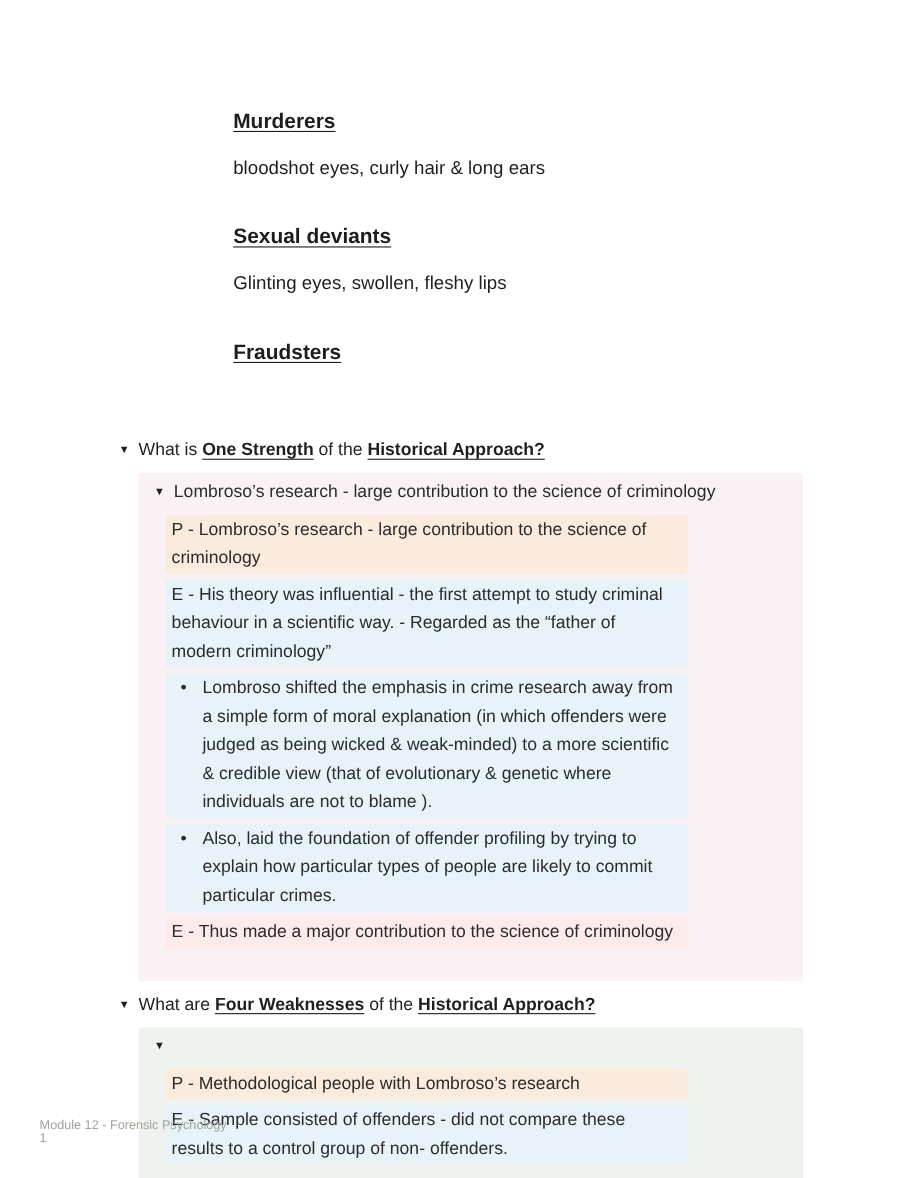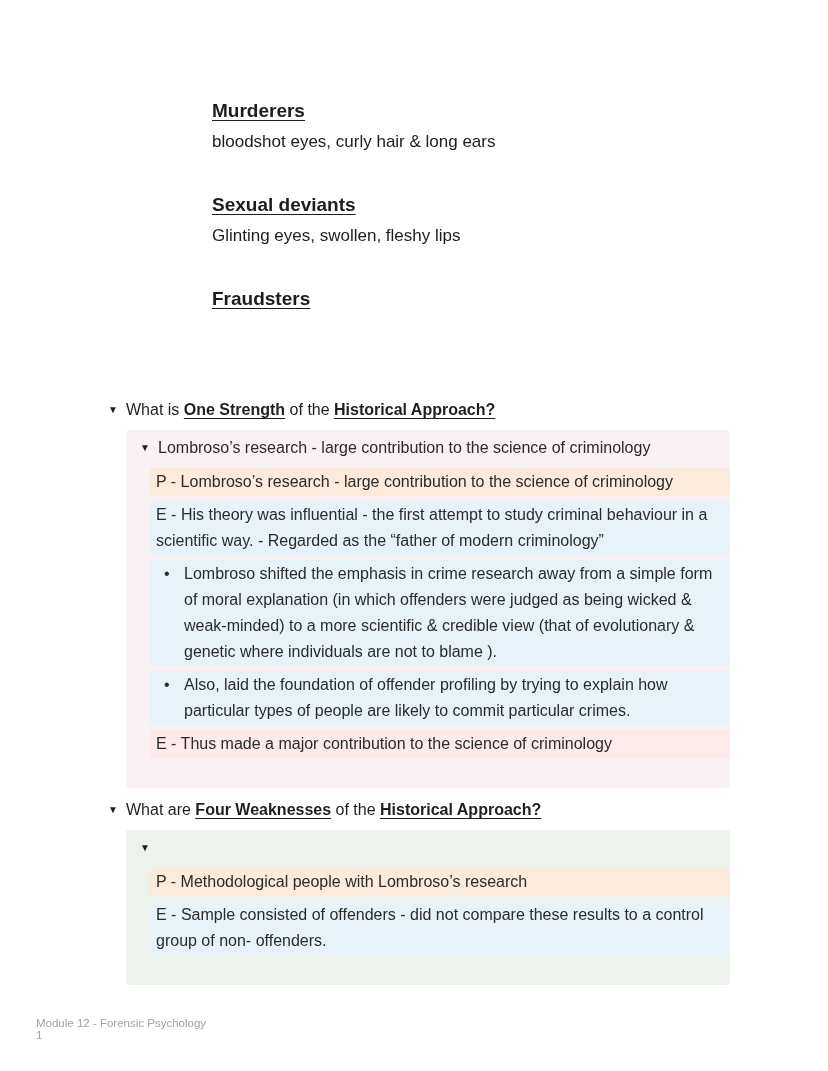--- a/index.html
+++ b/index.html
@@ -17,21 +17,21 @@
   .top-notes {
     position:absolute; left:212px; top:100px;
     font-family:Liberation Sans, sans-serif;
   }
   .note-group { margin-bottom:41px; }
   .note-heading {
     font-size:19px; font-weight:700; line-height:22px;
     text-decoration:underline; text-underline-offset:3px;
     color:#1d1d1d;
   }
-  .note-desc { font-size:17px; line-height:22px; margin-top:9px; color:#1d1d1d; }
+  .note-desc { font-size:17px; line-height:22px; margin-top:20px; color:#1d1d1d; }
 
   
   .qa-root { position:absolute; left:108px; top:397px; width:622px; }
   .q-row {
     display:flex; align-items:flex-start;
     font-size:16px; line-height:26px; color:#1f1f1f;
   }
   .q-row.second { margin-top:9px; }
   .tri {
     width:18px; flex:none; font-size:10px; line-height:26px;
@@ -50,21 +50,21 @@
   .container.pink  { background:var(--pink_container,#faf1f5); }
   .container.green { background:var(--green_container,#edf2ec); }
 
   .inner-toggle {
     display:flex; align-items:flex-start;
     font-size:16px; line-height:26px;
     padding:2px 6px 2px 14px; color:#2b2b2b;
   }
 
   .band {
-    margin:5px 0 0 24px; width:580px;
+    margin:5px 0 0 24px; width:475px;
     border-radius:3px;
     padding:1px 10px 1px 6px;
     font-size:16px; line-height:26px; color:#2b2b2b;
   }
   .band.orange { background:var(--orange_band,#faebdd); }
   .band.blue   { background:var(--blue_band,#e7f3f8); }
   .band.red    { background:var(--red_band,#fdebec); }
   .band.bullet { display:flex; padding-left:14px; }
   .bullet-dot  { width:20px; flex:none; }
   .bullet-text { flex:1; }

